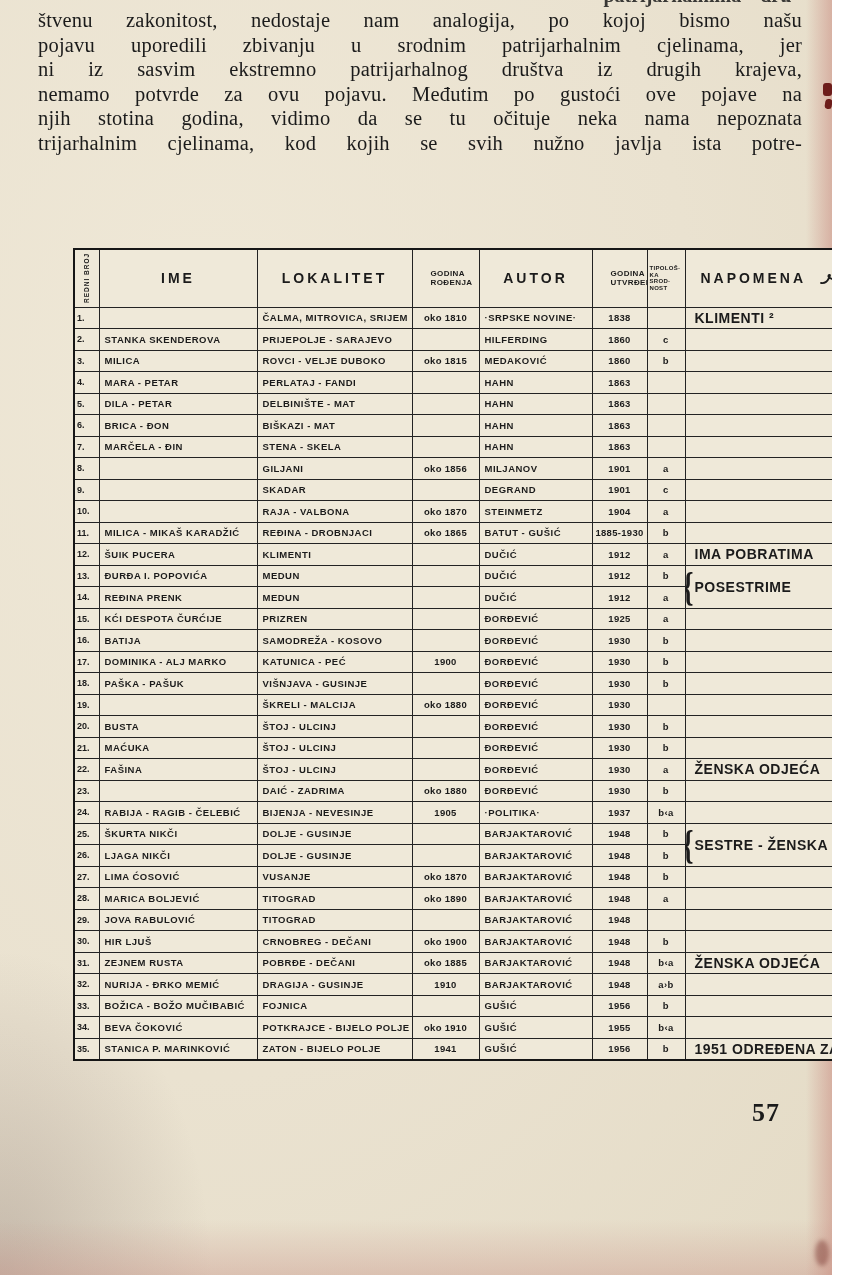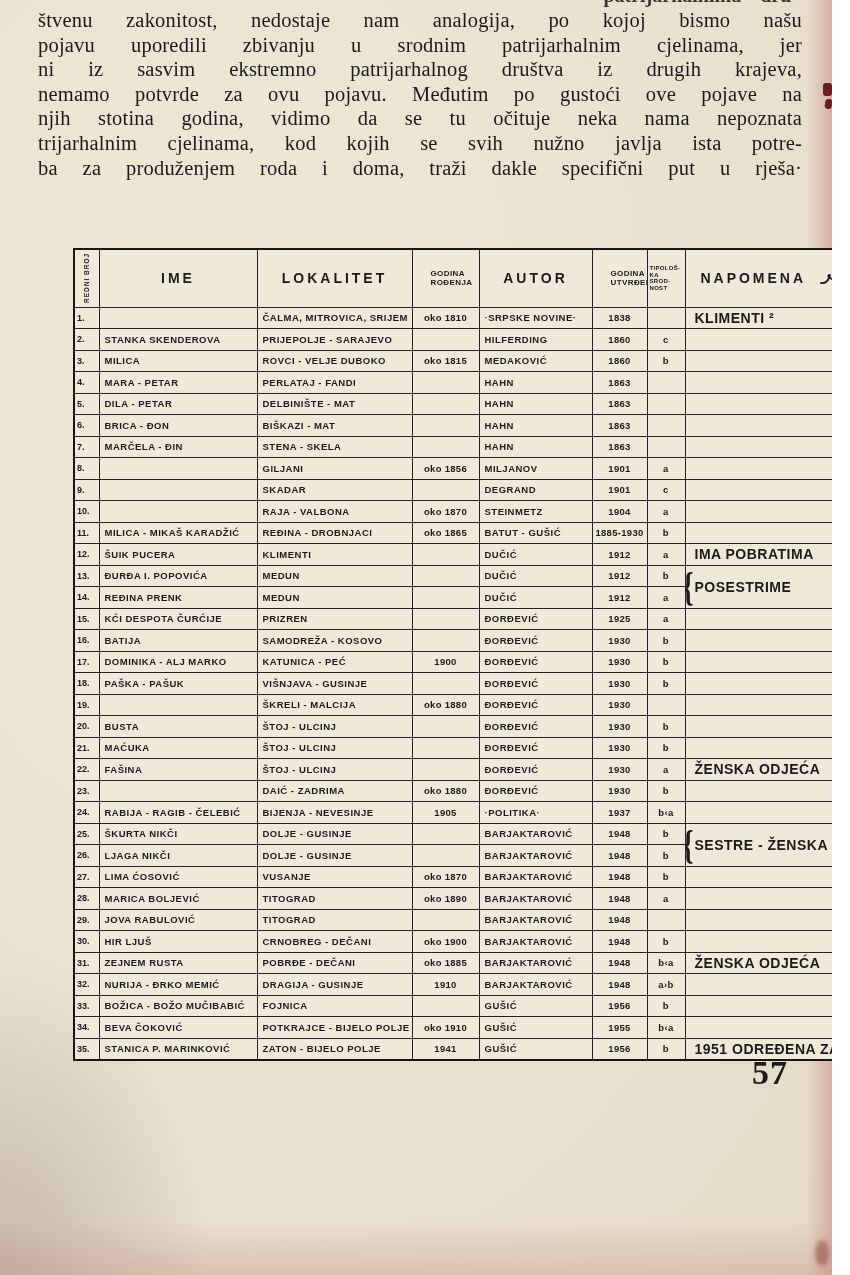--- a/index.html
+++ b/index.html
@@ -39,21 +39,21 @@
   td.num{font-size:9px;text-align:left;padding-left:2px;letter-spacing:0;}
   td.txt{font-size:9.5px;letter-spacing:.5px;text-align:left;padding-left:5px;}
   td.yr{font-size:9.5px;letter-spacing:.3px;text-align:center;padding:0 1px;}
   td.tip{font-size:9.5px;text-align:center;letter-spacing:.5px;}
   td.nap{font-size:14px;letter-spacing:.5px;text-align:left;padding-left:9px;position:relative;}
   td.nap.brk::before{content:"{";position:absolute;left:-3px;top:50%;
       transform:translateY(-50%) scaleY(1.45);font-size:28px;font-weight:bold;
       font-family:"Liberation Serif",serif;color:#1c1c1c;}
   .napheader{display:inline-flex;align-items:center;gap:14px;}
   
-  .pageno{position:absolute;top:1054px;left:752px;font-size:34px;font-weight:bold;letter-spacing:1px;}
+  .pageno{position:absolute;top:1098px;left:752px;font-size:26px;font-weight:bold;letter-spacing:1px;}
   
   .stain{position:absolute;background:#6d1c1a;border-radius:3px;}
   .stain.s1{right:0;top:83px;width:9px;height:13px;}
   .stain.s2{right:0;top:99px;width:7px;height:10px;transform:rotate(8deg);}
   .smudge{position:absolute;right:3px;top:1240px;width:14px;height:26px;border-radius:50%;
           background:rgba(120,50,45,.45);filter:blur(2px);}
 </style>
 </head>
 <body>
 
@@ -63,21 +63,20 @@
     <div>patrijarhalnima  dru-</div>
   </div>
 
   <div class="para">
       <div class="pline">štvenu zakonitost, nedostaje nam analogija, po kojoj bismo našu</div>
       <div class="pline">pojavu uporedili zbivanju u srodnim patrijarhalnim cjelinama, jer</div>
       <div class="pline">ni iz sasvim ekstremno patrijarhalnog društva iz drugih krajeva,</div>
       <div class="pline">nemamo potvrde za ovu pojavu. Međutim po gustoći ove pojave na</div>
       <div class="pline">njih stotina godina, vidimo da se tu očituje neka nama nepoznata</div>
       <div class="pline">trijarhalnim cjelinama, kod kojih se svih nužno javlja ista potre-</div>
-      <div class="pline">ba za produženjem roda i doma, traži dakle specifični put u rješa·</div>
     </div>
 
   <div class="tblwrap">
     <table>
       <colgroup>
         <col class="c0">
           <col class="c1">
           <col class="c2">
           <col class="c3">
         <col class="c4">

